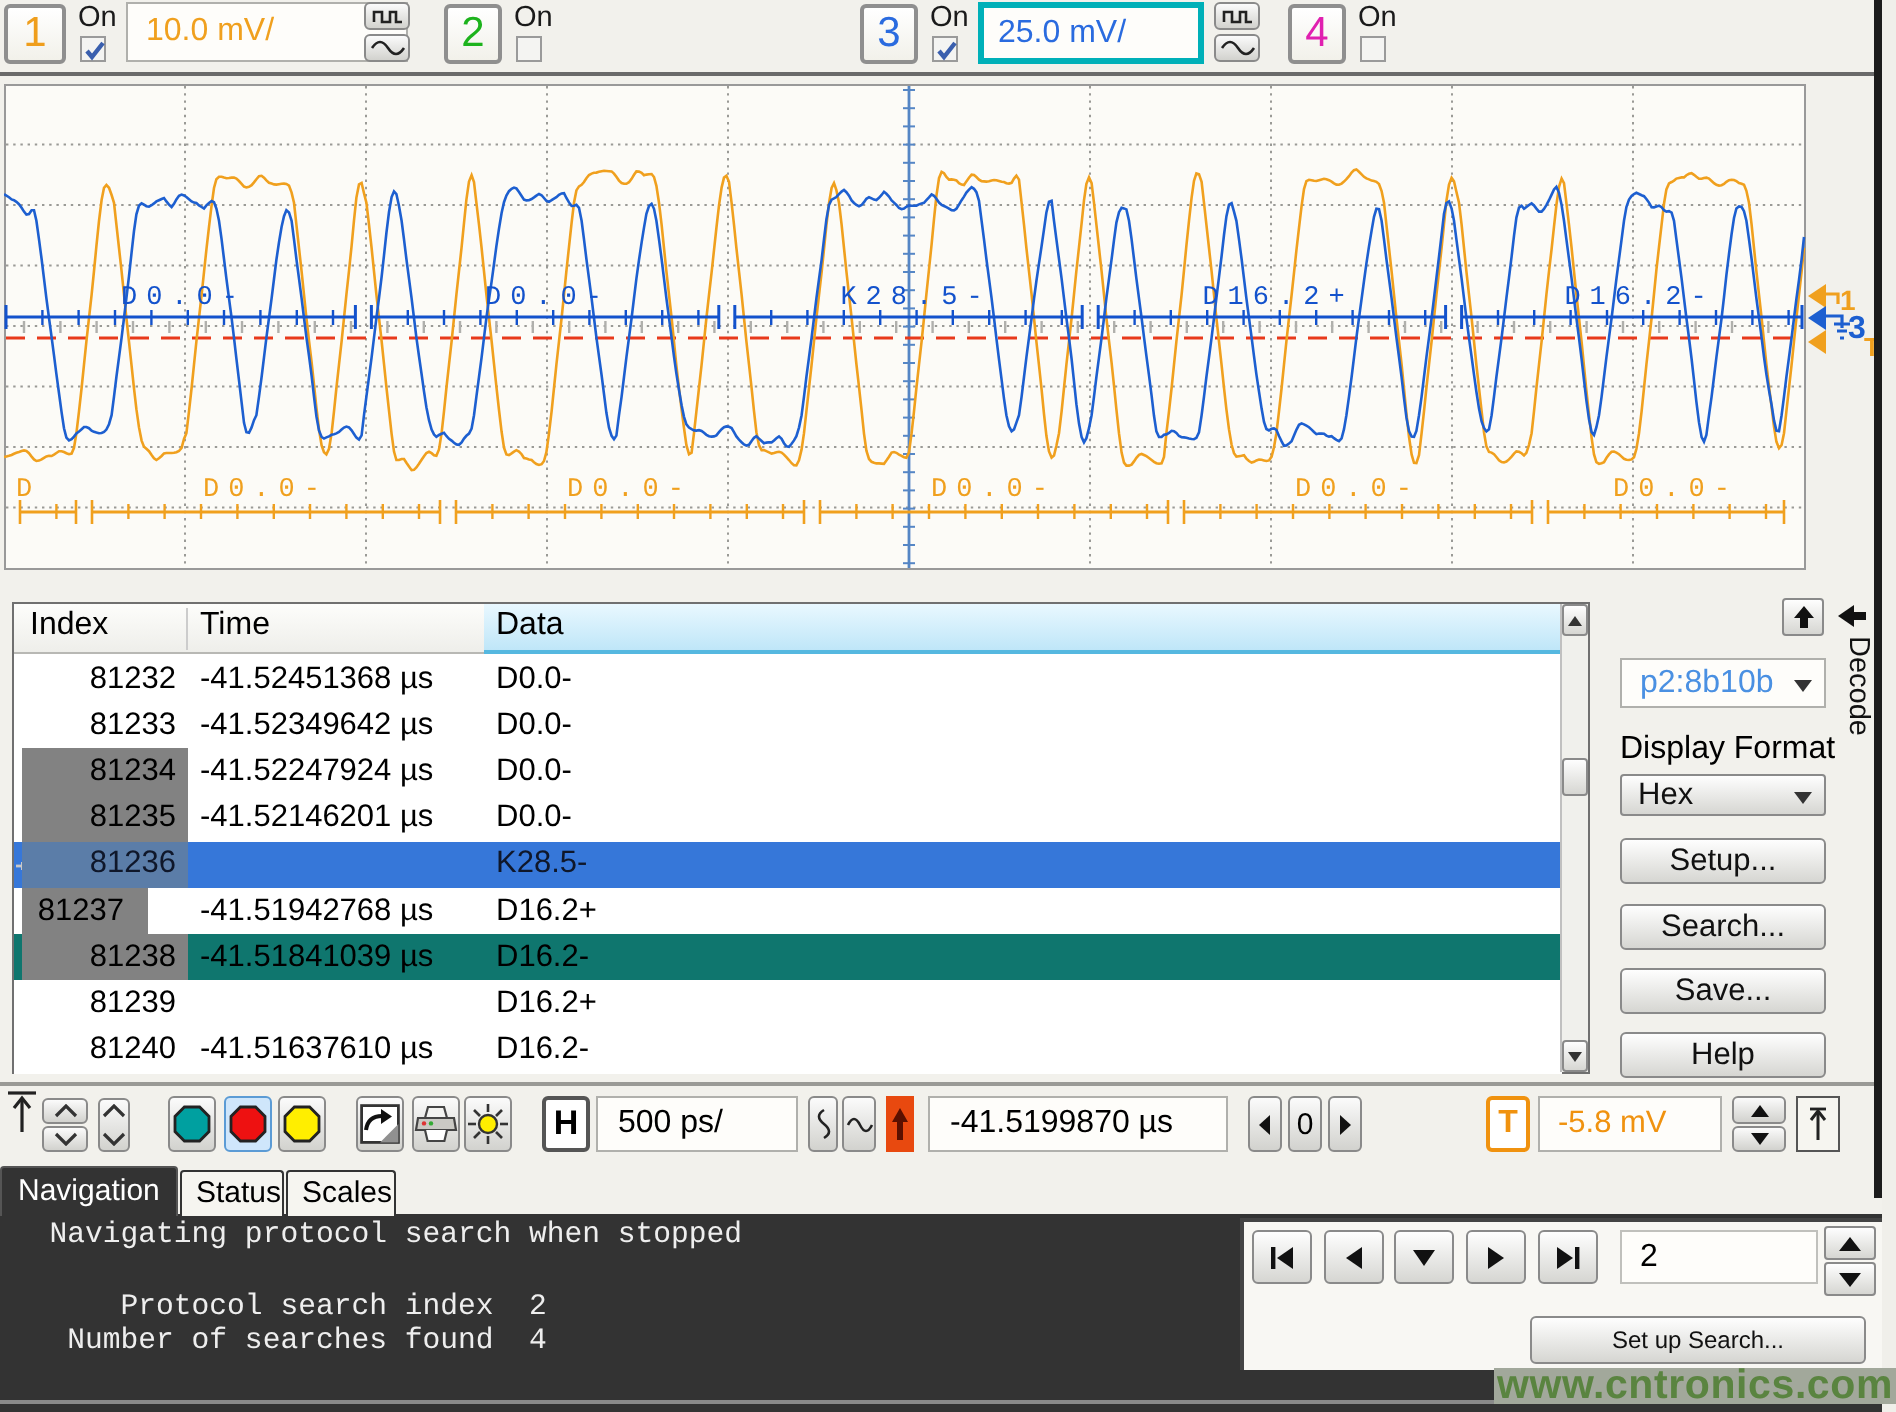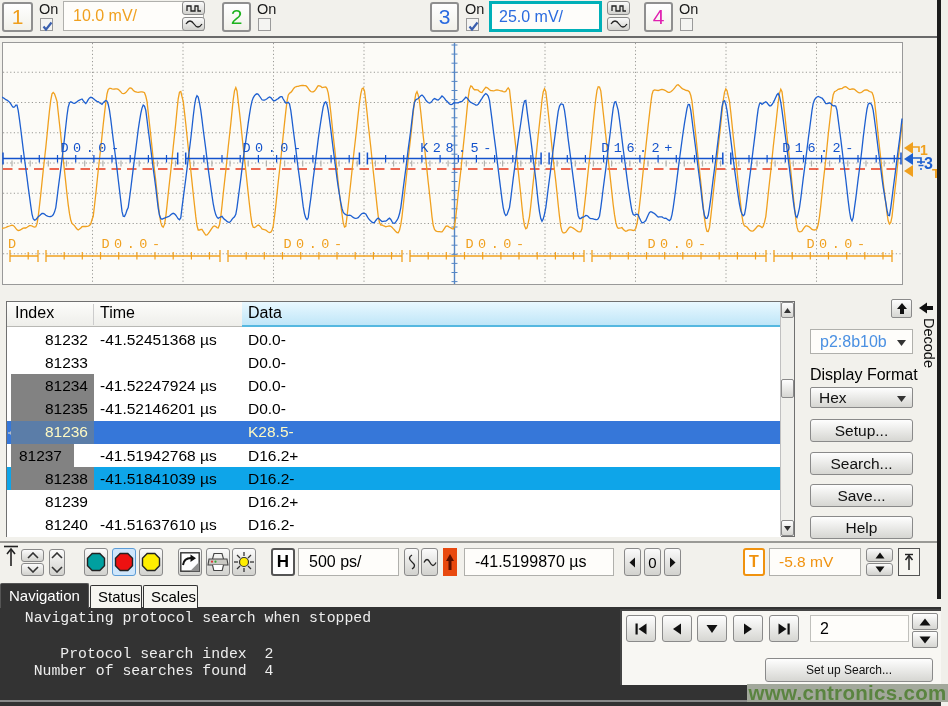--- a/index.html
+++ b/index.html
@@ -308,49 +308,50 @@
       </div>
  </div>
  <div style="position:absolute;left:0;top:26px;width:774px;height:209px">
       <div style="position:absolute;left:0;top:0.0px;width:774px;height:23.2px;background:#ffffff;color:#000000">
         <div style="position:absolute;left:4px;top:0;width:83px;height:23.2px;background:#ffffff;display:flex;align-items:center;justify-content:flex-end;padding-right:6px">81232</div>
         <div style="position:absolute;left:93px;top:0;height:23.2px;display:flex;align-items:center">-41.52451368 µs</div>
         <div style="position:absolute;left:241px;top:0;height:23.2px;display:flex;align-items:center">D0.0-</div>
       </div>
 <div style="position:absolute;left:0;top:23.2px;width:774px;height:23.2px;background:#ffffff;color:#000000">
         <div style="position:absolute;left:4px;top:0;width:83px;height:23.2px;background:#ffffff;display:flex;align-items:center;justify-content:flex-end;padding-right:6px">81233</div>
+        <div style="position:absolute;left:93px;top:0;height:23.2px;display:flex;align-items:center">-41.52349642 µs</div>
         <div style="position:absolute;left:241px;top:0;height:23.2px;display:flex;align-items:center">D0.0-</div>
       </div>
 <div style="position:absolute;left:0;top:46.4px;width:774px;height:23.2px;background:#ffffff;color:#000000">
         <div style="position:absolute;left:4px;top:0;width:83px;height:23.2px;background:#828282;display:flex;align-items:center;justify-content:flex-end;padding-right:6px">81234</div>
         <div style="position:absolute;left:93px;top:0;height:23.2px;display:flex;align-items:center">-41.52247924 µs</div>
         <div style="position:absolute;left:241px;top:0;height:23.2px;display:flex;align-items:center">D0.0-</div>
       </div>
 <div style="position:absolute;left:0;top:69.6px;width:774px;height:23.2px;background:#ffffff;color:#000000">
         <div style="position:absolute;left:4px;top:0;width:83px;height:23.2px;background:#828282;display:flex;align-items:center;justify-content:flex-end;padding-right:6px">81235</div>
         <div style="position:absolute;left:93px;top:0;height:23.2px;display:flex;align-items:center">-41.52146201 µs</div>
         <div style="position:absolute;left:241px;top:0;height:23.2px;display:flex;align-items:center">D0.0-</div>
       </div>
-<div style="position:absolute;left:0;top:92.8px;width:774px;height:39px;background:#3677d9;color:#fef9c3">
+<div style="position:absolute;left:0;top:92.8px;width:774px;height:39px;background:#3677d9;color:#0f172a">
         <svg style="position:absolute;left:1px;top:8px" width="16" height="8" viewBox="0 0 16 8">
           <line x1="0" y1="4" x2="15" y2="4" stroke="#c8c8c8" stroke-width="1.4"></line>
           <line x1="3" y1="2" x2="3" y2="6" stroke="#c8c8c8" stroke-width="1"></line>
           <line x1="6" y1="2" x2="6" y2="6" stroke="#c8c8c8" stroke-width="1"></line>
           <line x1="9" y1="0" x2="9" y2="8" stroke="#e8e8e8" stroke-width="1.4"></line>
           <line x1="12" y1="2" x2="12" y2="6" stroke="#c8c8c8" stroke-width="1"></line>
         </svg>
         <div style="position:absolute;left:4px;top:0;width:83px;height:23.2px;background:#5b7da8;display:flex;align-items:center;justify-content:flex-end;padding-right:6px">81236</div>
         <div style="position:absolute;left:241px;top:0;height:23.2px;display:flex;align-items:center">K28.5-</div>
       </div>
 <div style="position:absolute;left:0;top:116.0px;width:774px;height:23.2px;background:#ffffff;color:#000000">
         <div style="position:absolute;left:4px;top:0;width:63px;height:23.2px;background:#828282;display:flex;align-items:center;justify-content:flex-end;padding-right:12px">81237</div>
         <div style="position:absolute;left:93px;top:0;height:23.2px;display:flex;align-items:center">-41.51942768 µs</div>
         <div style="position:absolute;left:241px;top:0;height:23.2px;display:flex;align-items:center">D16.2+</div>
       </div>
-<div style="position:absolute;left:0;top:139.2px;width:774px;height:23.2px;background:#0ea5e9;color:#000000">
+<div style="position:absolute;left:0;top:139.2px;width:774px;height:23.2px;background:#0f766e;color:#000000">
         <div style="position:absolute;left:4px;top:0;width:83px;height:23.2px;background:#828282;display:flex;align-items:center;justify-content:flex-end;padding-right:6px">81238</div>
         <div style="position:absolute;left:93px;top:0;height:23.2px;display:flex;align-items:center">-41.51841039 µs</div>
         <div style="position:absolute;left:241px;top:0;height:23.2px;display:flex;align-items:center">D16.2-</div>
       </div>
 <div style="position:absolute;left:0;top:162.4px;width:774px;height:23.2px;background:#ffffff;color:#000000">
         <div style="position:absolute;left:4px;top:0;width:83px;height:23.2px;background:#ffffff;display:flex;align-items:center;justify-content:flex-end;padding-right:6px">81239</div>
         <div style="position:absolute;left:241px;top:0;height:23.2px;display:flex;align-items:center">D16.2+</div>
       </div>
 <div style="position:absolute;left:0;top:185.6px;width:774px;height:23.2px;background:#ffffff;color:#000000">
         <div style="position:absolute;left:4px;top:0;width:83px;height:23.2px;background:#ffffff;display:flex;align-items:center;justify-content:flex-end;padding-right:6px">81240</div>

